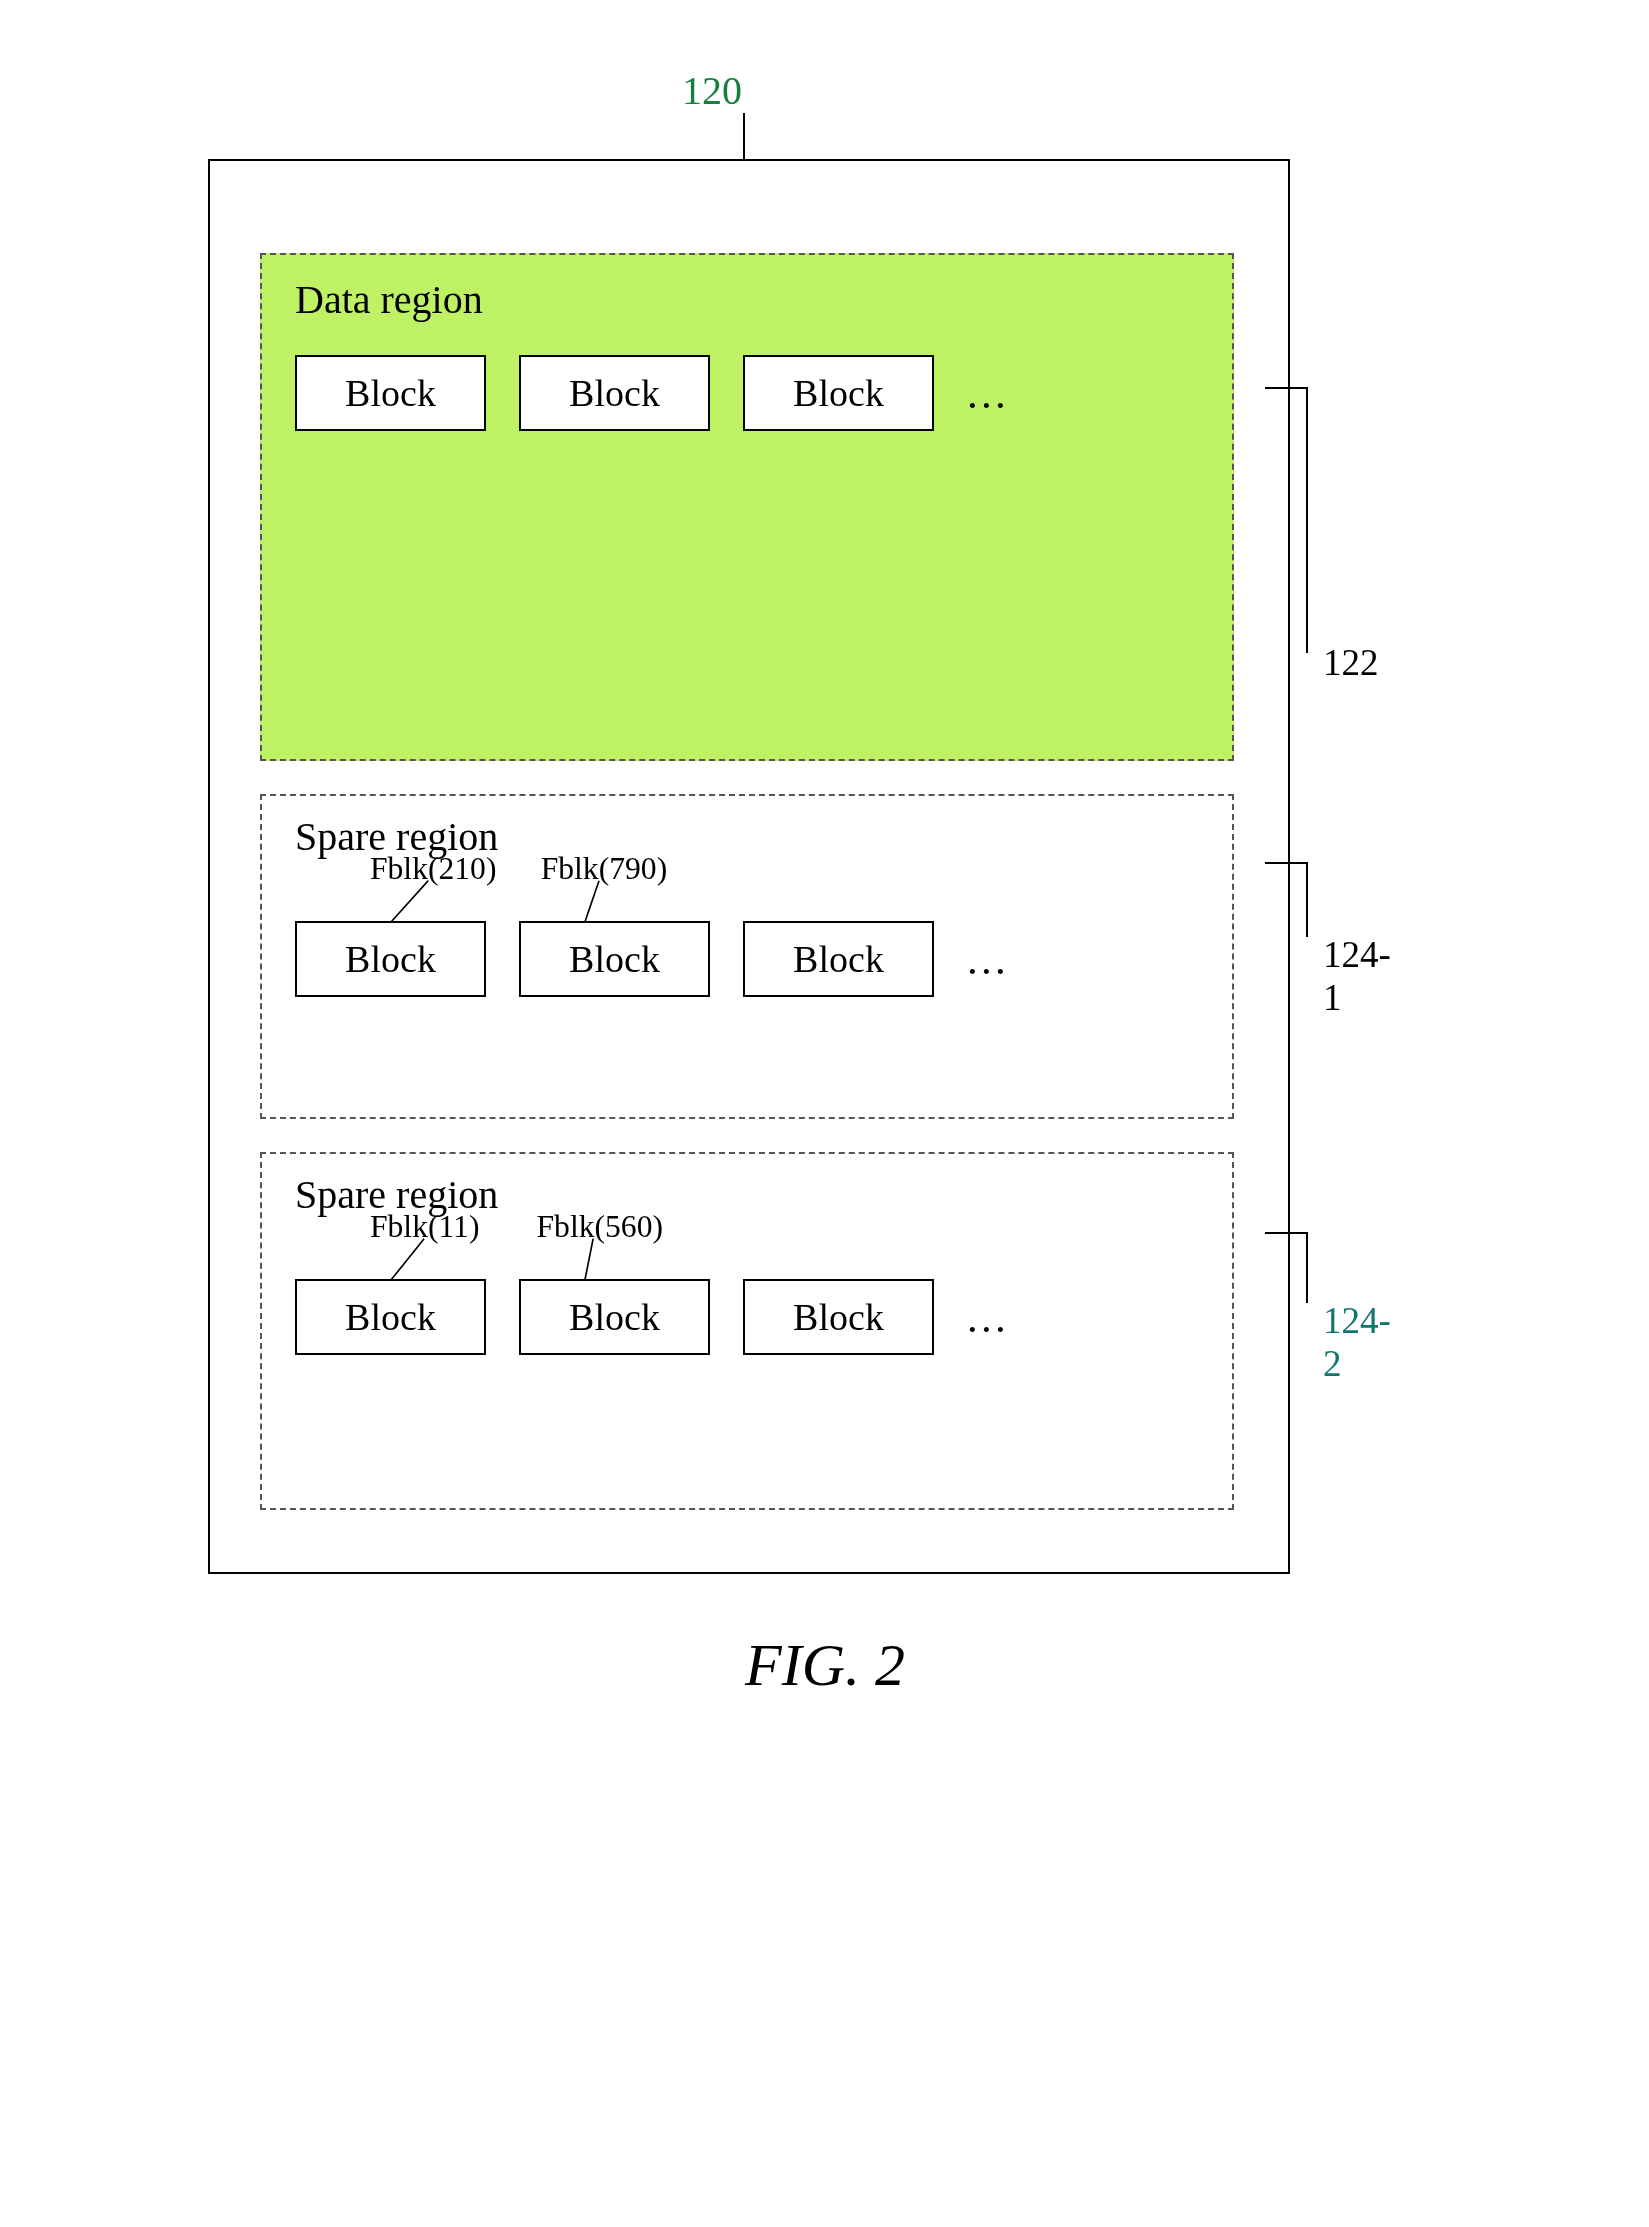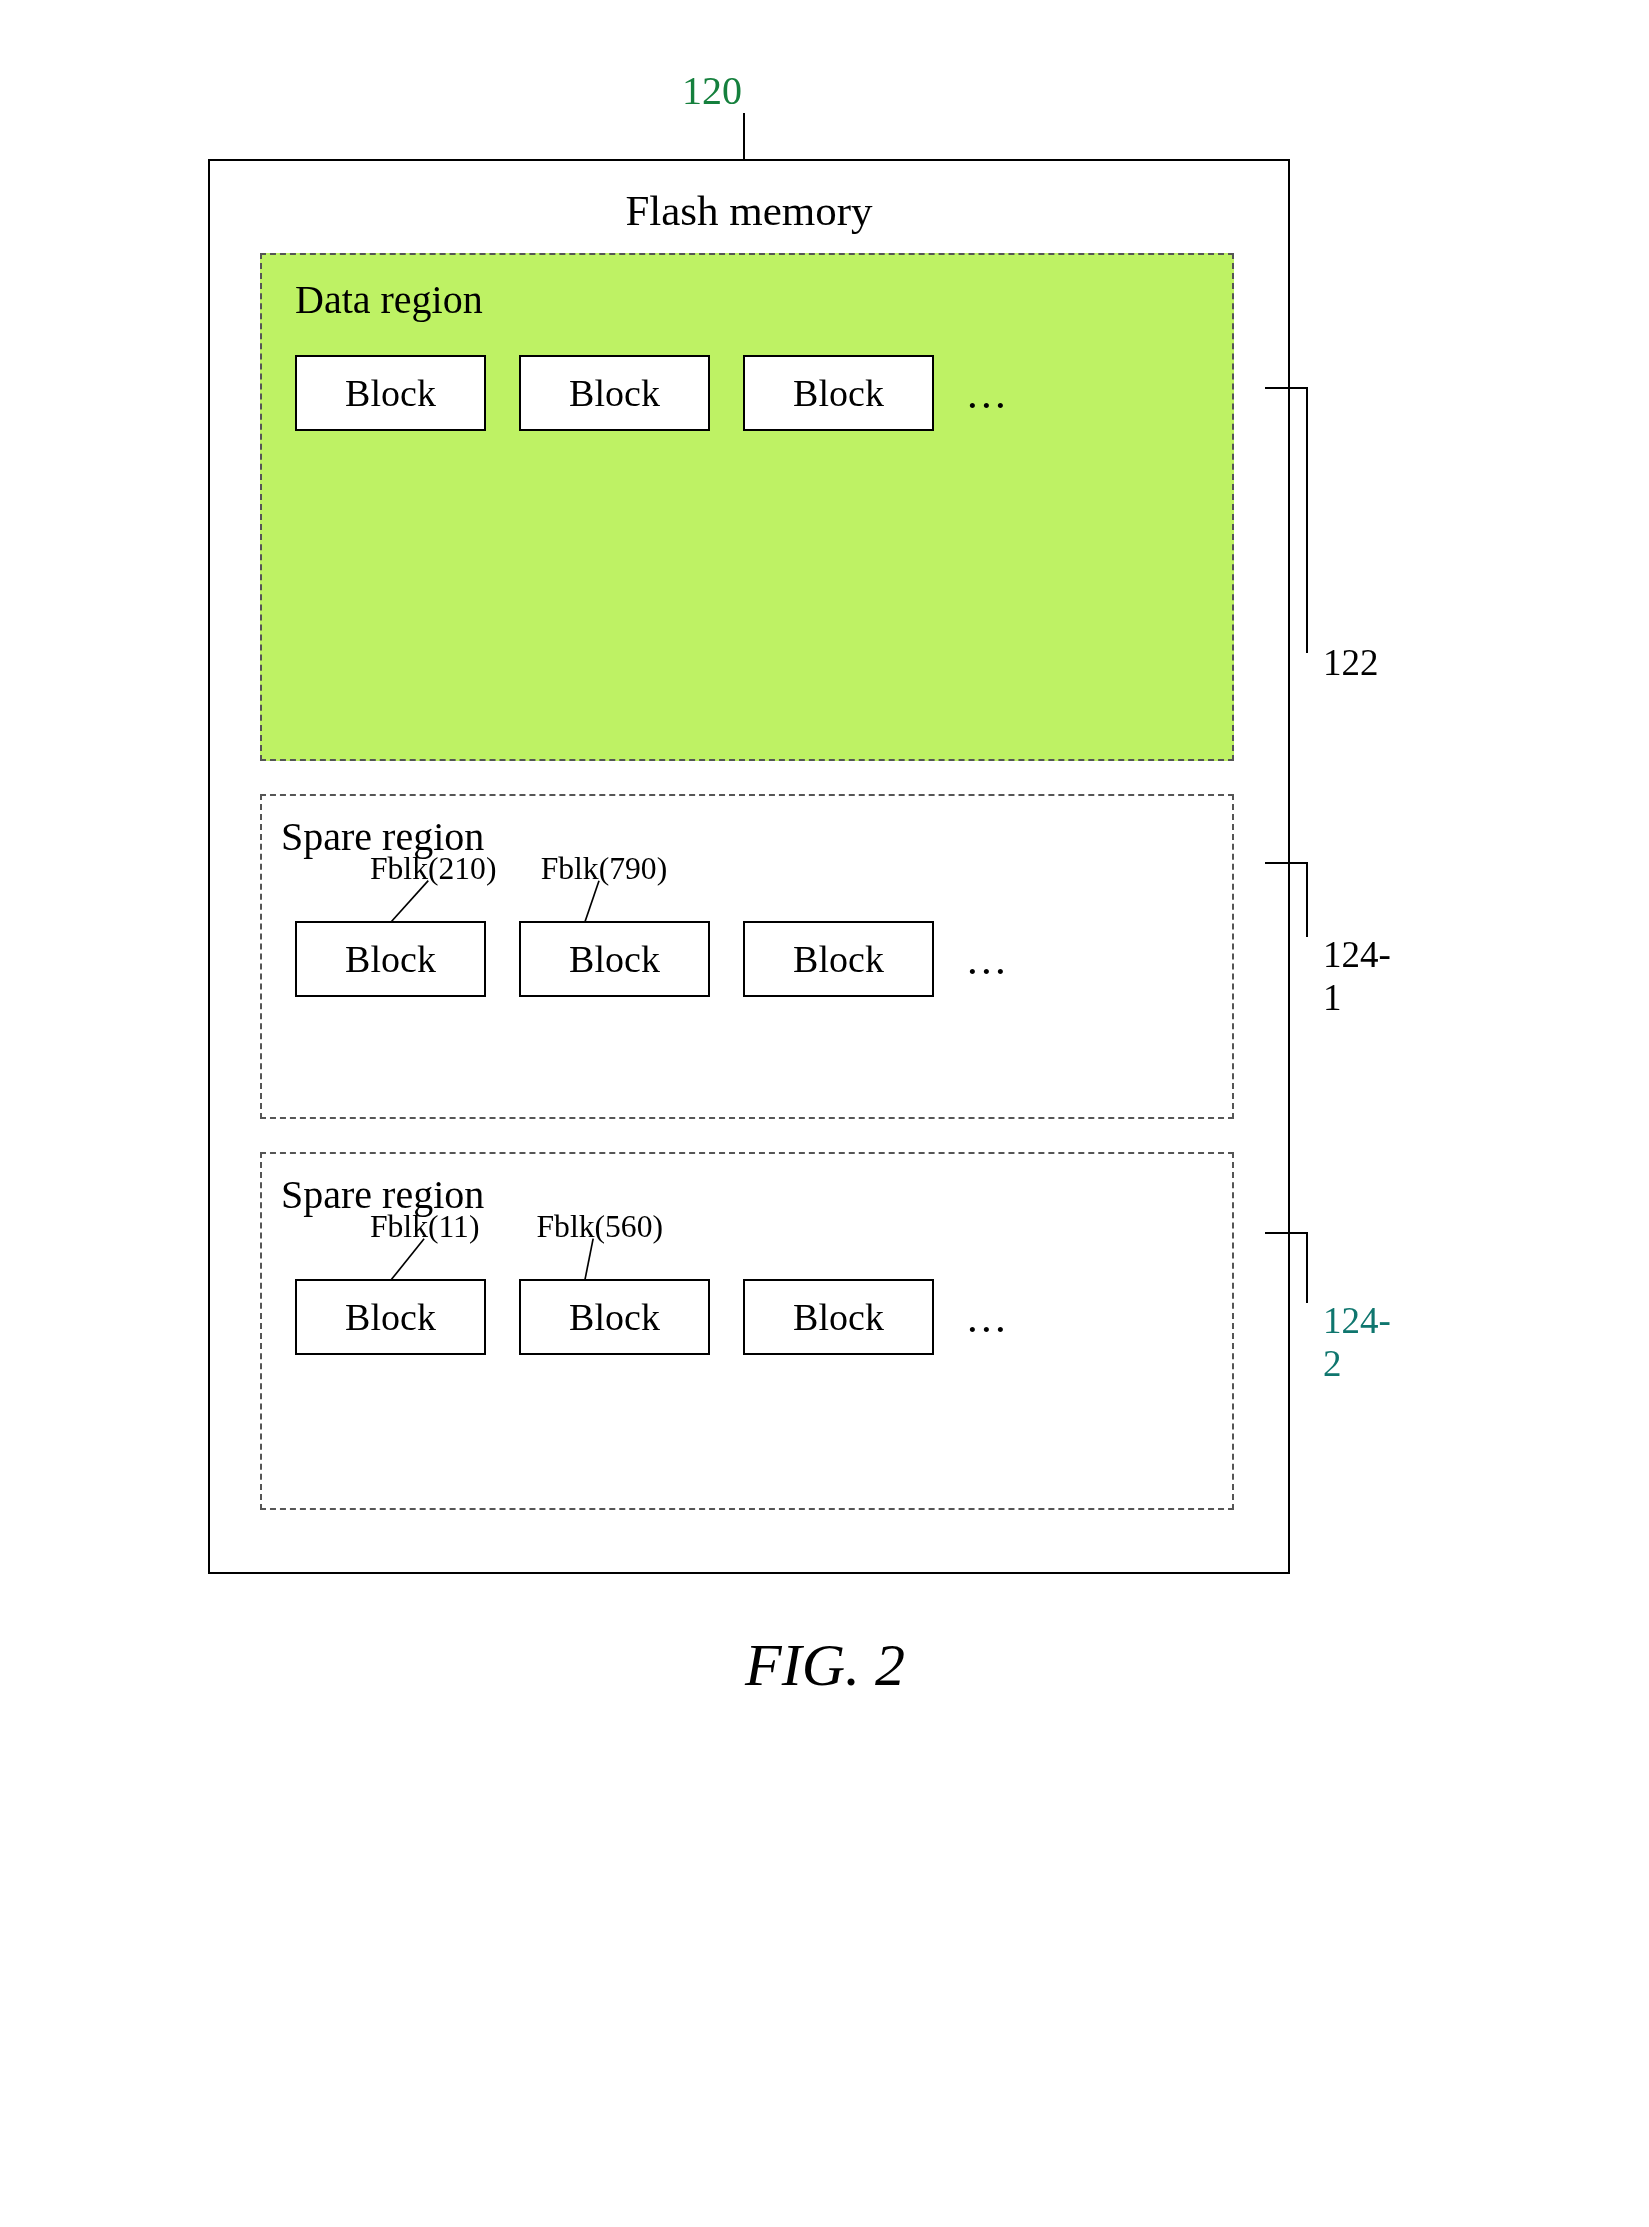--- a/index.html
+++ b/index.html
@@ -123,21 +123,21 @@
       left: 50px;
       width: 974px;
       height: 358px;
       border: 2.5px dashed #555;
       background: #fff;
     }
 
     .spare-region-title {
       position: absolute;
       top: 16.6px;
-      left: 19px;
+      left: 33px;
       font-size: 40px;
       color: #000;
     }
 
     .spare-blocks-row {
       position: absolute;
       top: 125px;
       left: 33px;
       display: flex;
       align-items: center;
@@ -240,21 +240,20 @@
   </style>
 </head>
 <body>
 
 <div class="diagram-container">
 
   <div class="label-120">120</div>
   <div class="arrow-120"></div>
 
   <div class="flash-memory-box">
-    <div class="flash-memory-title">Flash memory</div>
 
     <div class="data-region-box">
       <div class="data-region-title">Data region</div>
       <div class="blocks-row">
         <div class="block-box">Block</div>
         <div class="block-box">Block</div>
         <div class="block-box">Block</div>
         <div class="ellipsis">...</div>
       </div>
     </div>

